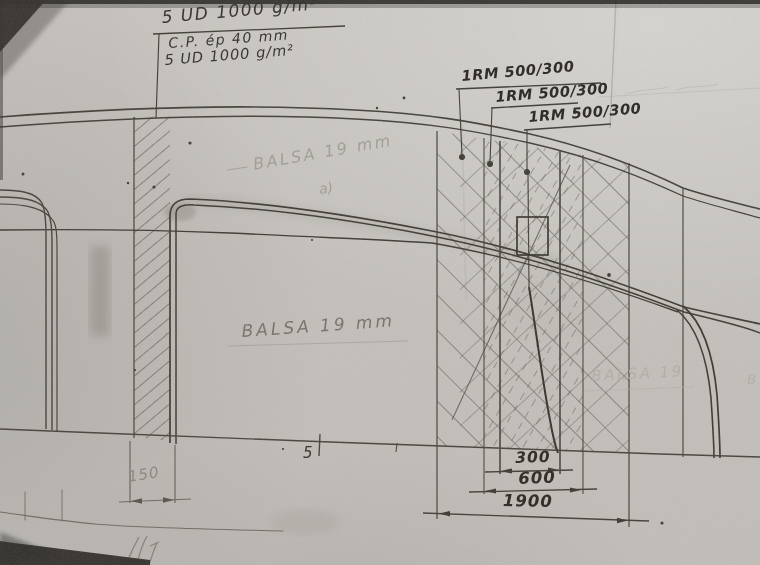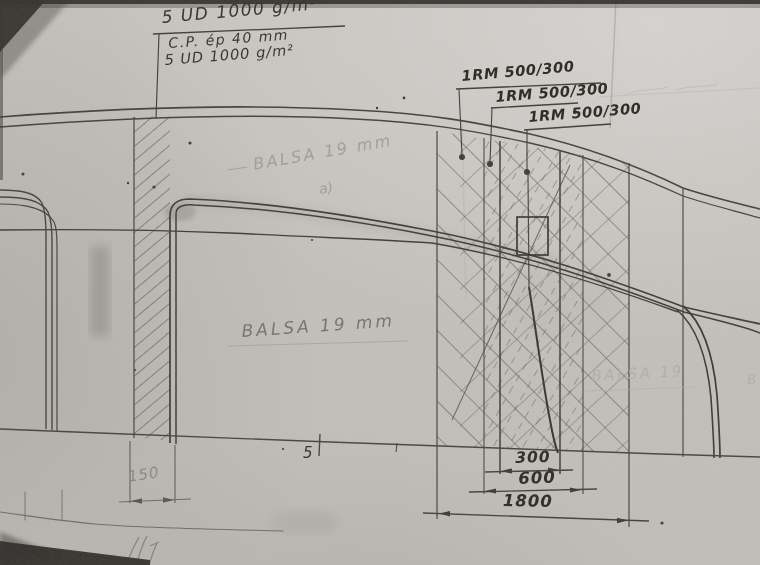--- a/index.html
+++ b/index.html
@@ -228,15 +228,15 @@
 <div class="hw midtone" style="left:241px;top:323px;font-size:17px;letter-spacing:3px;transform:rotate(-4deg);">BALSA 19 mm</div>
 
 <div class="hw vfaint" style="left:591px;top:369px;font-size:15px;letter-spacing:2.5px;transform:rotate(-3deg);">BALSA 19</div>
 <div class="hw vfaint" style="left:747px;top:373px;font-size:13px;transform:rotate(-3deg);">B</div>
 
 <div class="hw" style="left:303px;top:446px;font-size:15px;">5</div>
 
 <div class="hw dim" style="left:127px;top:470px;font-size:15px;letter-spacing:1px;transform:rotate(-9deg);">150</div>
 <div class="hw bold" style="left:515px;top:451px;font-size:15.5px;letter-spacing:1px;transform:rotate(-2deg);color:#34312b;">300</div>
 <div class="hw bold" style="left:518px;top:471px;font-size:16.5px;letter-spacing:1px;transform:rotate(-2deg);color:#34312b;">600</div>
-<div class="hw bold" style="left:503px;top:493px;font-size:16.5px;letter-spacing:1px;transform:rotate(1deg);color:#34312b;">1800</div>
+<div class="hw bold" style="left:503px;top:493px;font-size:16.5px;letter-spacing:1px;transform:rotate(1deg);color:#34312b;">1900</div>
 
 </div>
 
 </body></html>

